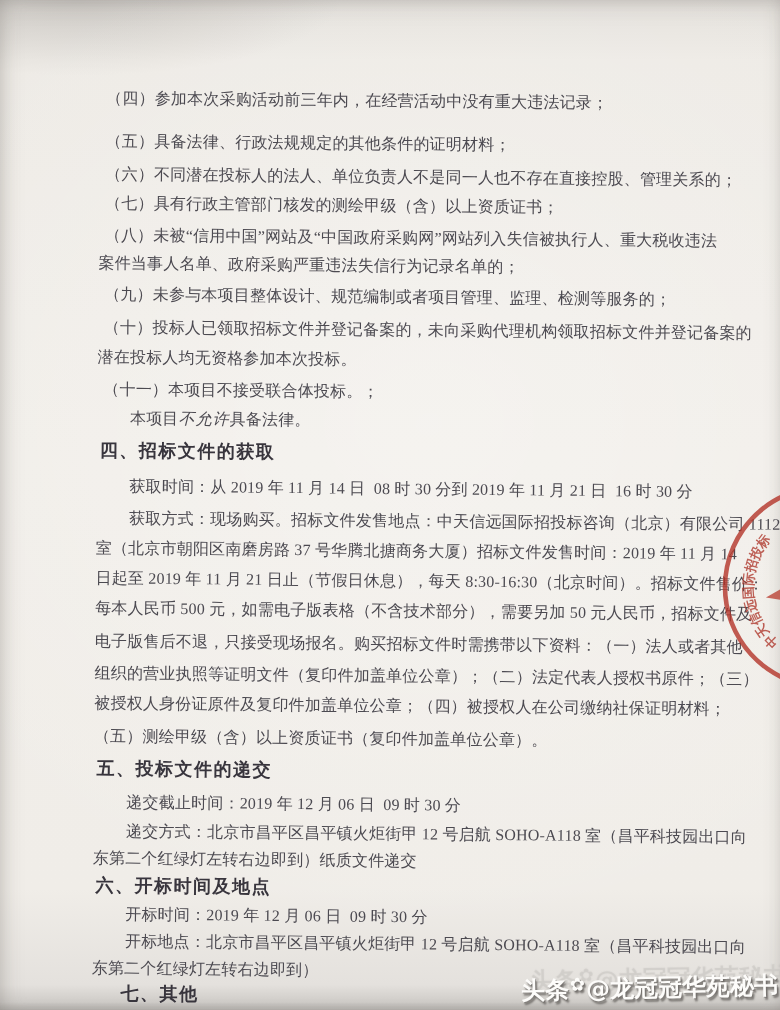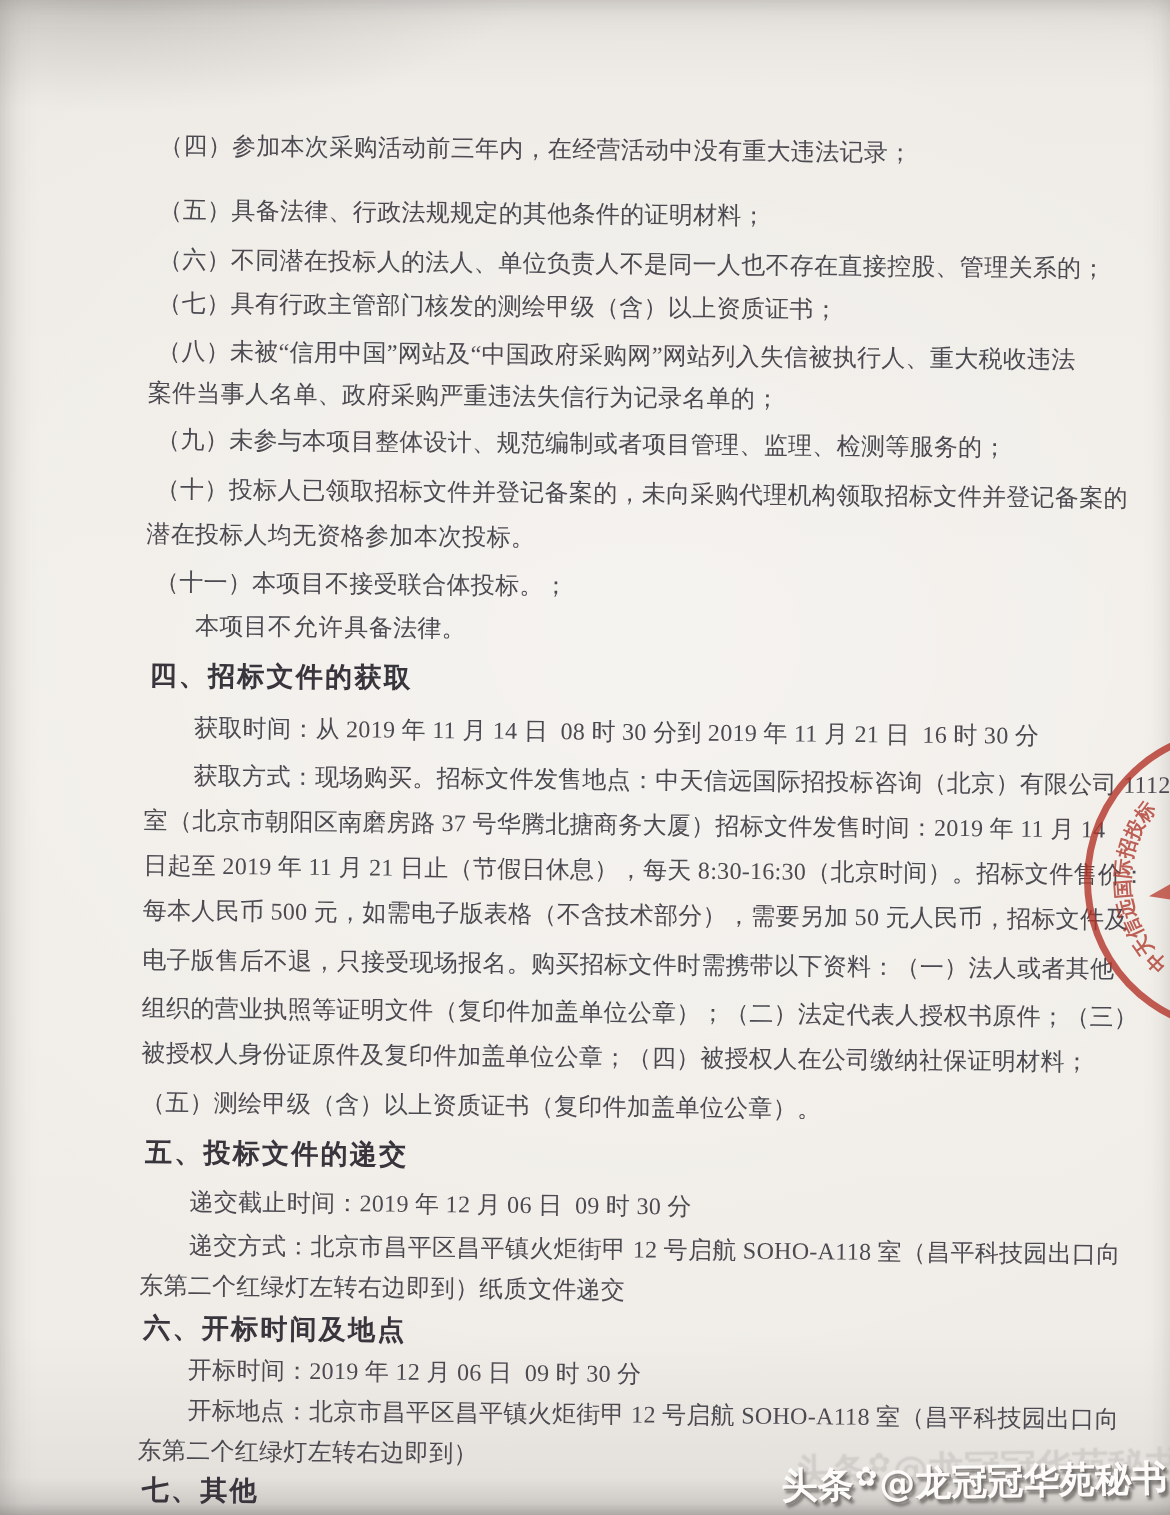--- a/index.html
+++ b/index.html
@@ -12,21 +12,21 @@
       linear-gradient(180deg,#e4e1dc 0%,#eeebe6 6%,#f1eee9 45%,#f0ede8 88%,#e4e1dd 97.5%,#cfccc8 99.2%,#b2afab 100%);
   }
   .edge-shade{position:absolute;inset:0;pointer-events:none;
     box-shadow:inset 14px 0 22px -14px rgba(125,120,115,.45), inset -10px 0 18px -12px rgba(125,120,115,.30), inset 0 16px 26px -18px rgba(125,120,115,.40);}
   .doc{position:absolute;inset:0;transform:rotate(.55deg);transform-origin:50% 52%;}
   .line{position:absolute;white-space:pre;font-size:16px;line-height:22px;color:#4c4a51;letter-spacing:.2px;}
   .line.k-c{left:102px;}
   .line.k-m{left:96px;}
   .line.k-p{left:129px;}
   .line.k-h{left:99px;font-weight:700;font-size:18px;color:#38353d;letter-spacing:1.5px;}
-  .line .em{letter-spacing:1px;}
+  .line .em{font-style:italic;letter-spacing:1px;}
   .stamp{position:absolute;left:700px;top:437px;opacity:.88;}
   .watermark{
     position:absolute;right:2px;bottom:6px;z-index:5;
     font-family:"DejaVu Sans","Liberation Sans",sans-serif;
     font-weight:bold;font-size:24px;color:#fdfcfa;letter-spacing:0;
     transform:rotate(-1.2deg);
     text-shadow:2px 3px 2px rgba(104,101,97,.85), 1px 1px 0 rgba(104,101,97,.55), 9px -9px 1px rgba(202,199,195,.75);
   }
   .watermark .flower{display:inline-block;transform:translateY(-7px);font-size:18px;margin:0 1px;}
 </style>
@@ -59,21 +59,21 @@
       <div class="line k-m" style="top: 695px;">被授权人身份证原件及复印件加盖单位公章；（四）被授权人在公司缴纳社保证明材料；</div>
       <div class="line k-m" style="top: 728px;">（五）测绘甲级（含）以上资质证书（复印件加盖单位公章）。</div>
       <div class="line k-h" style="top: 760px;">五、投标文件的递交</div>
       <div class="line k-p" style="top: 794px;">递交截止时间：2019 年 12 月 06 日  09 时 30 分</div>
       <div class="line k-p" style="top: 823px;">递交方式：北京市昌平区昌平镇火炬街甲 12 号启航 SOHO-A118 室（昌平科技园出口向</div>
       <div class="line k-m" style="top: 850px;">东第二个红绿灯左转右边即到）纸质文件递交</div>
       <div class="line k-h" style="top: 877px;">六、开标时间及地点</div>
       <div class="line k-p" style="top: 906px;">开标时间：2019 年 12 月 06 日  09 时 30 分</div>
       <div class="line k-p" style="top: 933px;">开标地点：北京市昌平区昌平镇火炬街甲 12 号启航 SOHO-A118 室（昌平科技园出口向</div>
       <div class="line k-m" style="top: 960px;">东第二个红绿灯左转右边即到）</div>
-      <div class="line k-h" style="top: 985px;">七、其他</div>
+      <div class="line k-h" style="top: 985px; margin-left: 26px;">七、其他</div>
     </div>
 </div>
 
 <svg class="stamp" width="300" height="300" viewBox="700 437 300 300" aria-hidden="true">
   <g transform="rotate(-10 825 587)" fill="none">
     <circle cx="825" cy="587" r="100" stroke="#b23227" stroke-width="4.6" opacity=".9"></circle>
     <path id="stamp-arc" d="M 769.8 633.3 A 72 72 0 0 1 783.7 528" fill="none" stroke="none"></path>
     <text font-size="13.5" fill="#ad3529" opacity=".88" font-family="Liberation Serif, DejaVu Serif, serif" font-weight="bold">
       <textPath href="#stamp-arc" textLength="115" lengthAdjust="spacingAndGlyphs">中天信远国际招投标</textPath>
     </text>

